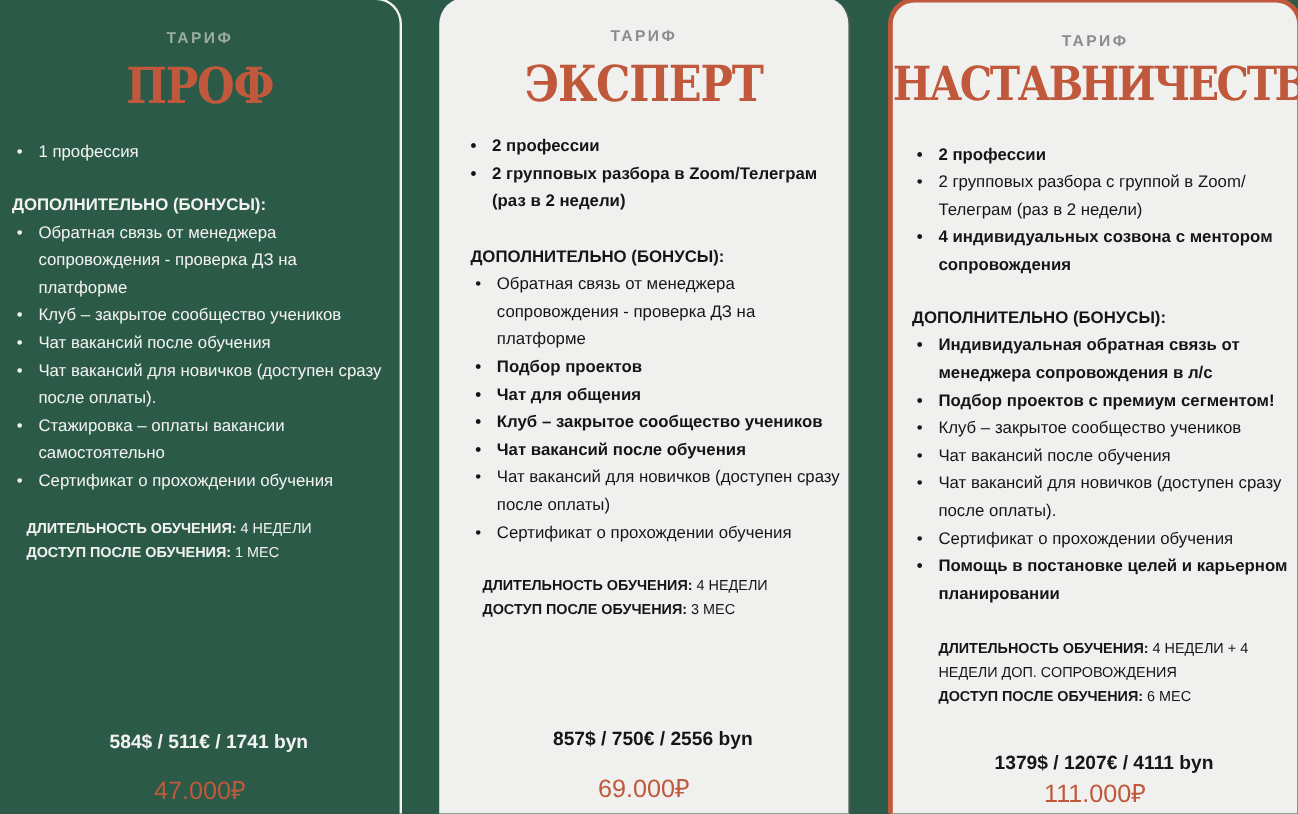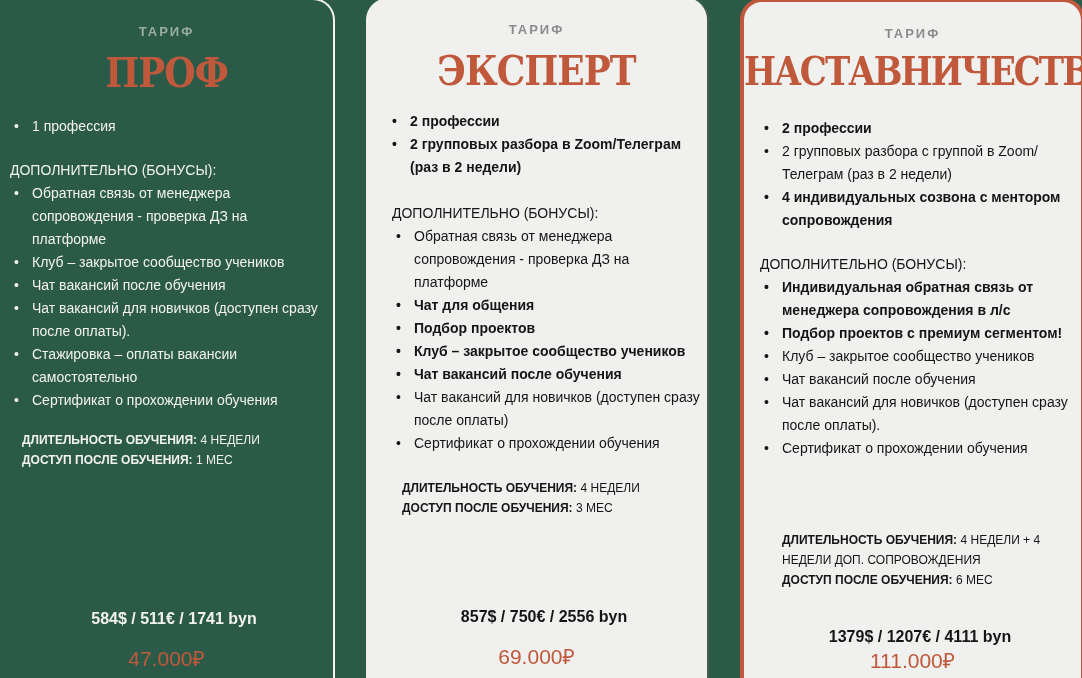--- a/index.html
+++ b/index.html
@@ -69,21 +69,21 @@
   }
   ul.items li::before {
     content: "•";
     position: absolute;
     left: 4px;
     top: 0;
   }
   ul.items li.bold { font-weight: bold; }
   .bonus-title {
     font-size: 14px;
-    font-weight: normal;
+    font-weight: bold;
     line-height: 23px;
   }
   .meta {
     font-size: 12px;
     line-height: 20px;
     text-transform: uppercase;
   }
   .meta b { font-weight: bold; }
   .usd-price {
     position: absolute;
@@ -139,22 +139,22 @@
   <div class="block" style="left:12px; top:112px; width:325px;">
     <ul class="items">
         <li class="bold">2 профессии</li>
         <li class="bold">2 групповых разбора в Zoom/Телеграм (раз в 2 недели)</li>
       </ul>
   </div>
   <div class="block" style="left:16px; top:204px; width:325px;">
     <div class="bonus-title">ДОПОЛНИТЕЛЬНО (БОНУСЫ):</div>
     <ul class="items">
         <li>Обратная связь от менеджера сопровождения - проверка ДЗ на платформе</li>
+        <li class="bold">Подбор проектов</li>
         <li class="bold">Чат для общения</li>
-        <li class="bold">Подбор проектов</li>
         <li class="bold">Клуб – закрытое сообщество учеников</li>
         <li class="bold">Чат вакансий после обучения</li>
         <li>Чат вакансий для новичков (доступен сразу после оплаты)</li>
         <li>Сертификат о прохождении обучения</li>
       </ul>
   </div>
   <div class="block meta" style="left:26px; top:480px; width:300px;">
     <div><b>ДЛИТЕЛЬНОСТЬ ОБУЧЕНИЯ:</b> <span>4 НЕДЕЛИ</span></div>
     <div><b>ДОСТУП ПОСЛЕ ОБУЧЕНИЯ:</b> <span>3 МЕС</span></div>
   </div>
@@ -174,20 +174,21 @@
   </div>
   <div class="block" style="left:6px; top:251px; width:330px;">
     <div class="bonus-title">ДОПОЛНИТЕЛЬНО (БОНУСЫ):</div>
     <ul class="items">
         <li class="bold">Индивидуальная обратная связь от менеджера сопровождения в л/с</li>
         <li class="bold">Подбор проектов с премиум сегментом!</li>
         <li>Клуб – закрытое сообщество учеников</li>
         <li>Чат вакансий после обучения</li>
         <li>Чат вакансий для новичков (доступен сразу после оплаты).</li>
         <li>Сертификат о прохождении обучения</li>
+        <li class="bold">Помощь в постановке целей и карьерном планировании</li>
       </ul>
   </div>
   <div class="block meta" style="left:28px; top:528px; width:270px;">
     <div><b>ДЛИТЕЛЬНОСТЬ ОБУЧЕНИЯ:</b> <span>4 НЕДЕЛИ + 4 НЕДЕЛИ ДОП. СОПРОВОЖДЕНИЯ</span></div>
     <div><b>ДОСТУП ПОСЛЕ ОБУЧЕНИЯ:</b> <span>6 МЕС</span></div>
   </div>
   <div class="usd-price" style="top:626px;">1379$ / 1207€ / 4111 byn</div>
   <div class="rub-price" style="top:644px;">111.000₽</div>
 </div>
 

